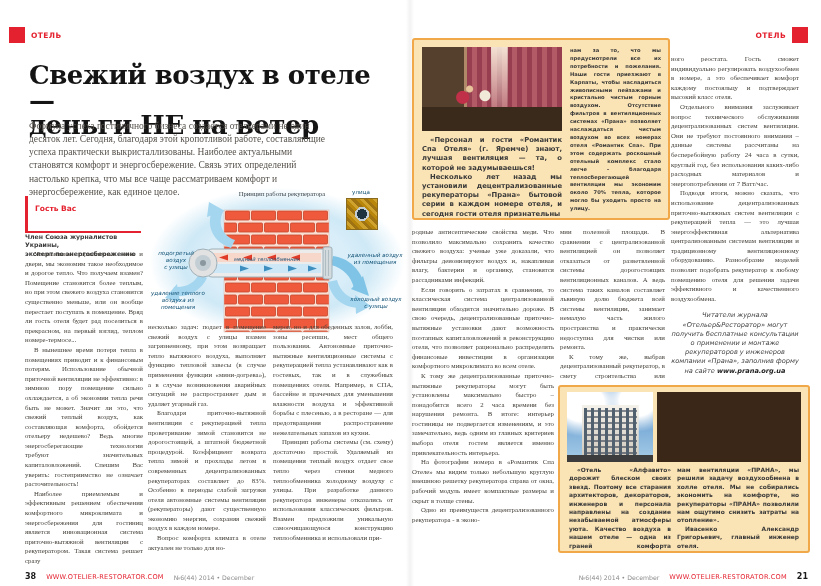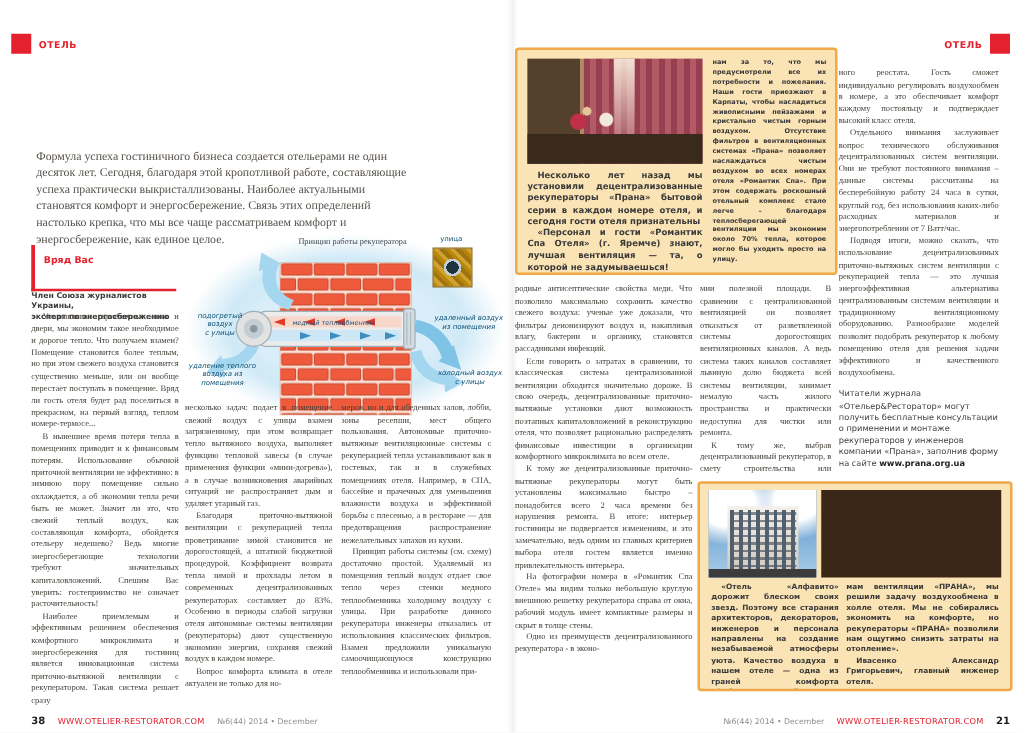--- a/index.html
+++ b/index.html
@@ -103,21 +103,21 @@
     background-color:#3a2718;
     background-image:
       radial-gradient(circle at 50% 10%, #ffe9b0 0 5px, rgba(255,233,176,.25) 11px, rgba(0,0,0,0) 18px),
       radial-gradient(ellipse at 12% 60%, #c97a3a 0 13%, rgba(0,0,0,0) 14%),
       radial-gradient(ellipse at 86% 58%, #b5652f 0 15%, rgba(0,0,0,0) 16%),
       linear-gradient(90deg, #6a4a2a 0 7%, rgba(0,0,0,0) 7% 93%, #7a5530 93%),
       linear-gradient(180deg, #342318 0 28%, #53372 2 68%, #241811 100%);}
 
   
   .promo{margin-top:8px;font-family:"DejaVu Sans",sans-serif;font-size:6.6px;
-         line-height:9.2px;color:#3f3f3f;text-align:left;}
+         line-height:9.2px;color:#3f3f3f;text-align:center;font-style:italic;}
   .promo-link{font-weight:bold;color:#222;}
 
   
   .cA{left:412px;top:227px;width:142px;}
   .cB{left:560px;top:227px;width:105px;height:157px;overflow:hidden;}
   .cC{left:671px;top:54px;width:128px;}
 
   
   .footer{position:absolute;top:572px;display:flex;align-items:flex-end;gap:10px;}
   .footer-left{left:25px;}
@@ -129,25 +129,26 @@
 </head>
 <body>
 
 <div class="spread">
 
   <div class="tag tag-left">
     <span class="tag-square"></span>
     <span class="tag-label">ОТЕЛЬ</span>
   </div>
 
+  <h1 class="title"><span>Свежий воздух в отеле —</span><br><span>деньги НЕ на ветер</span></h1>
 
   <p class="intro">Формула успеха гостиничного бизнеса создается отельерами не один десяток лет. Сегодня, благодаря этой кропотливой работе, составляющие успеха практически выкристаллизованы. Наиболее актуальными становятся комфорт и энергосбережение. Связь этих определений настолько крепка, что мы все чаще рассматриваем комфорт и энергосбережение, как единое целое.</p>
 
   <div class="author-box">
-    <span class="author-name">Вряд Вас</span>
+    <span class="author-name">Гость Вас</span>
   </div>
   <div class="author-bio">Член Союза журналистов Украины,
 эксперт по энергосбережению</div>
 
   <div class="diagram">
     <div class="diagram-title">Принцип работы рекуператора</div>
     <svg width="260" height="152" viewBox="0 0 260 152" style="position:absolute;left:0;top:0;">
       <defs>
         <pattern id="bricks" width="26" height="24" patternUnits="userSpaceOnUse">
           <rect width="26" height="24" fill="#fbded2"></rect>
@@ -224,22 +225,22 @@
   <div class="gutter"></div>
 
   <div class="tag tag-right">
     <span class="tag-label">ОТЕЛЬ</span>
     <span class="tag-square"></span>
   </div>
 
   <div class="obox quote-box">
     <div class="photo photo-room"></div>
     <div class="qcol q1">
+        <p class="para ind">«Персонал и гости «Романтик Спа Отеля» (г. Яремче) знают, лучшая вентиляция — та, о которой не задумываешься!</p>
         <p class="para ind">Несколько лет назад мы установили децентрализованные рекуператоры «Прана» бытовой серии в каждом номере отеля, и сегодня гости отеля признательны</p>
-        <p class="para ind">«Персонал и гости «Романтик Спа Отеля» (г. Яремче) знают, лучшая вентиляция — та, о которой не задумываешься!</p>
       </div>
     <div class="qcol q2">
         <p class="para">нам за то, что мы предусмотрели все их потребности и пожелания. Наши гости приезжают в Карпаты, чтобы насладиться живописными пейзажами и кристально чистым горным воздухом. Отсутствие фильтров в вентиляционных системах «Прана» позволяет наслаждаться чистым воздухом во всех номерах отеля «Романтик Спа». При этом содержать роскошный отельный комплекс стало легче – благодаря теплосберегающей вентиляции мы экономим около 70% тепла, которое могло бы уходить просто на улицу.</p>
       </div>
   </div>
 
   <div class="col cA">
       <p class="para">родные антисептические свойства меди. Что позволило максимально сохранить качество свежего воздуха: ученые уже доказали, что фильтры деионизируют воздух и, накапливая влагу, бактерии и органику, становятся рассадниками инфекций.</p>
       <p class="para ind">Если говорить о затратах в сравнении, то классическая система централизованной вентиляции обходится значительно дороже. В свою очередь, децентрализованные приточно-вытяжные установки дают возможность поэтапных капиталовложений в реконструкцию отеля, что позволяет рационально распределять финансовые инвестиции в организации комфортного микроклимата во всем отеле.</p>
       <p class="para ind">К тому же децентрализованные приточно-вытяжные рекуператоры могут быть установлены максимально быстро – понадобится всего 2 часа времени без нарушения ремонта. В итоге: интерьер гостиницы не подвергается изменениям, и это замечательно, ведь одним из главных критериев выбора отеля гостем является именно привлекательность интерьера.</p>

